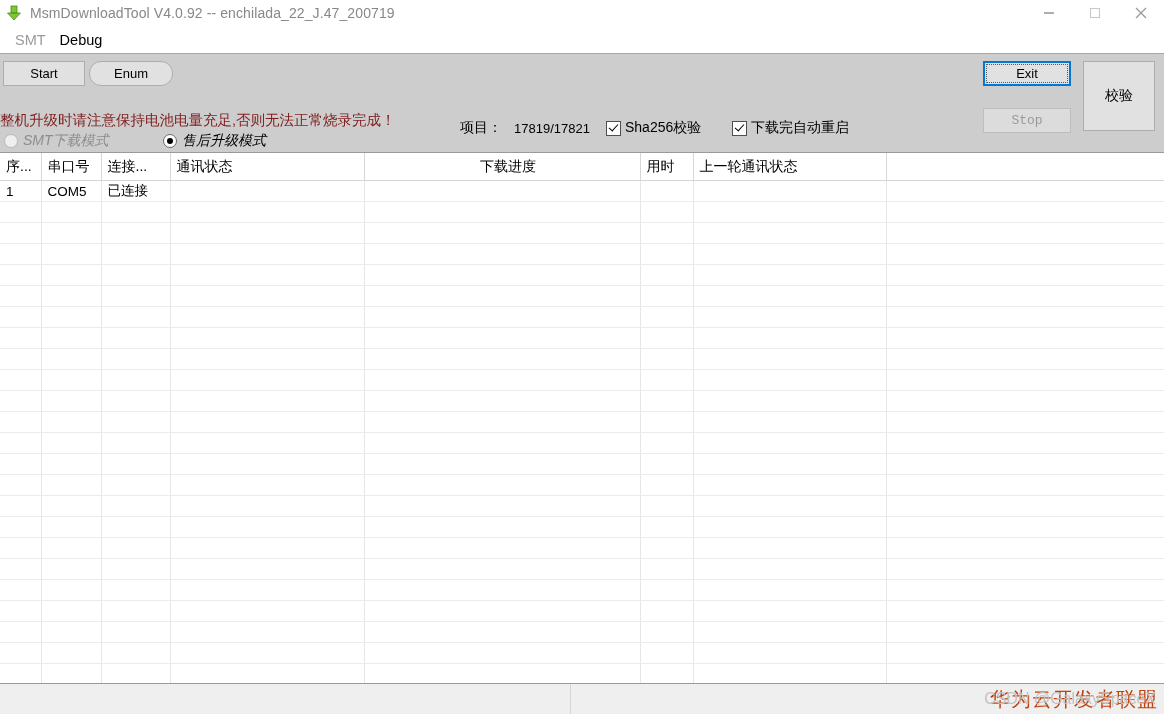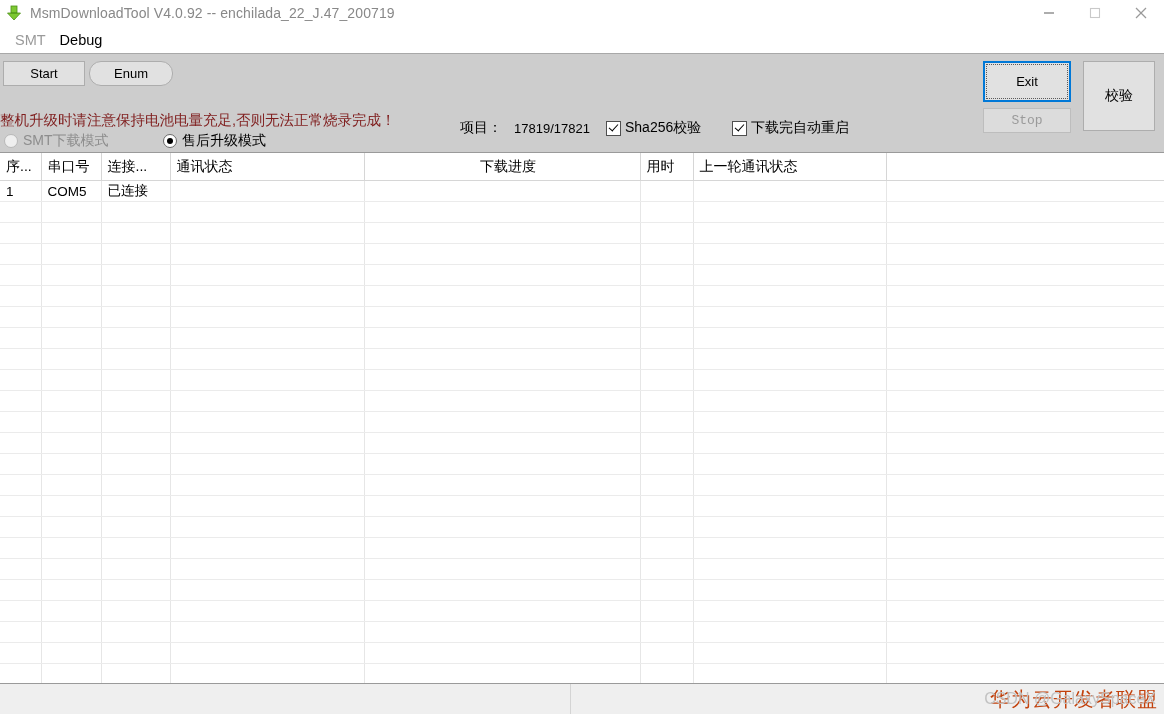--- a/index.html
+++ b/index.html
@@ -102,21 +102,21 @@
   }
   .btn.focused .focus-ring {
     position: absolute;
     left: 1px; right: 1px; top: 1px; bottom: 1px;
     border: 1px dotted #5a5a5a;
     pointer-events: none;
   }
 
   #btn-start { left: 3px;  top: 7px;  width: 82px; height: 25px; }
   #btn-enum  { left: 89px; top: 7px;  width: 84px; height: 25px; border-radius: 12px; }
-  #btn-exit   { left: 983px; top: 7px;  width: 88px; height: 41px; }
+  #btn-exit   { left: 983px; top: 7px;  width: 88px; height: 25px; }
   #btn-stop   { left: 983px; top: 54px; width: 88px; height: 25px; font-family: Liberation Mono, monospace; }
   #btn-verify { left: 1083px; top: 7px; width: 72px; height: 70px; font-size: 14px; }
 
   #project-label {
     position: absolute;
     left: 460px; top: 74px;
     font-size: 14px;
     transform: translateY(-50%);
     white-space: nowrap;
   }
@@ -164,20 +164,21 @@
     color: #7f1d1d;
     white-space: nowrap;
   }
 
   .radio-wrap {
     position: absolute;
     display: flex;
     align-items: center;
     white-space: nowrap;
     font-size: 14px;
+    font-style: italic;
   }
   #radio-smt { left: 4px; top: 78px; color: #8d8d8d; }
   #radio-aftersale { left: 163px; top: 78px; color: #000000; }
   .radio {
     width: 14px; height: 14px;
     border-radius: 50%;
     border: 1px solid #6a6a6a;
     background: #ffffff;
     margin-right: 5px;
     flex: 0 0 auto;

